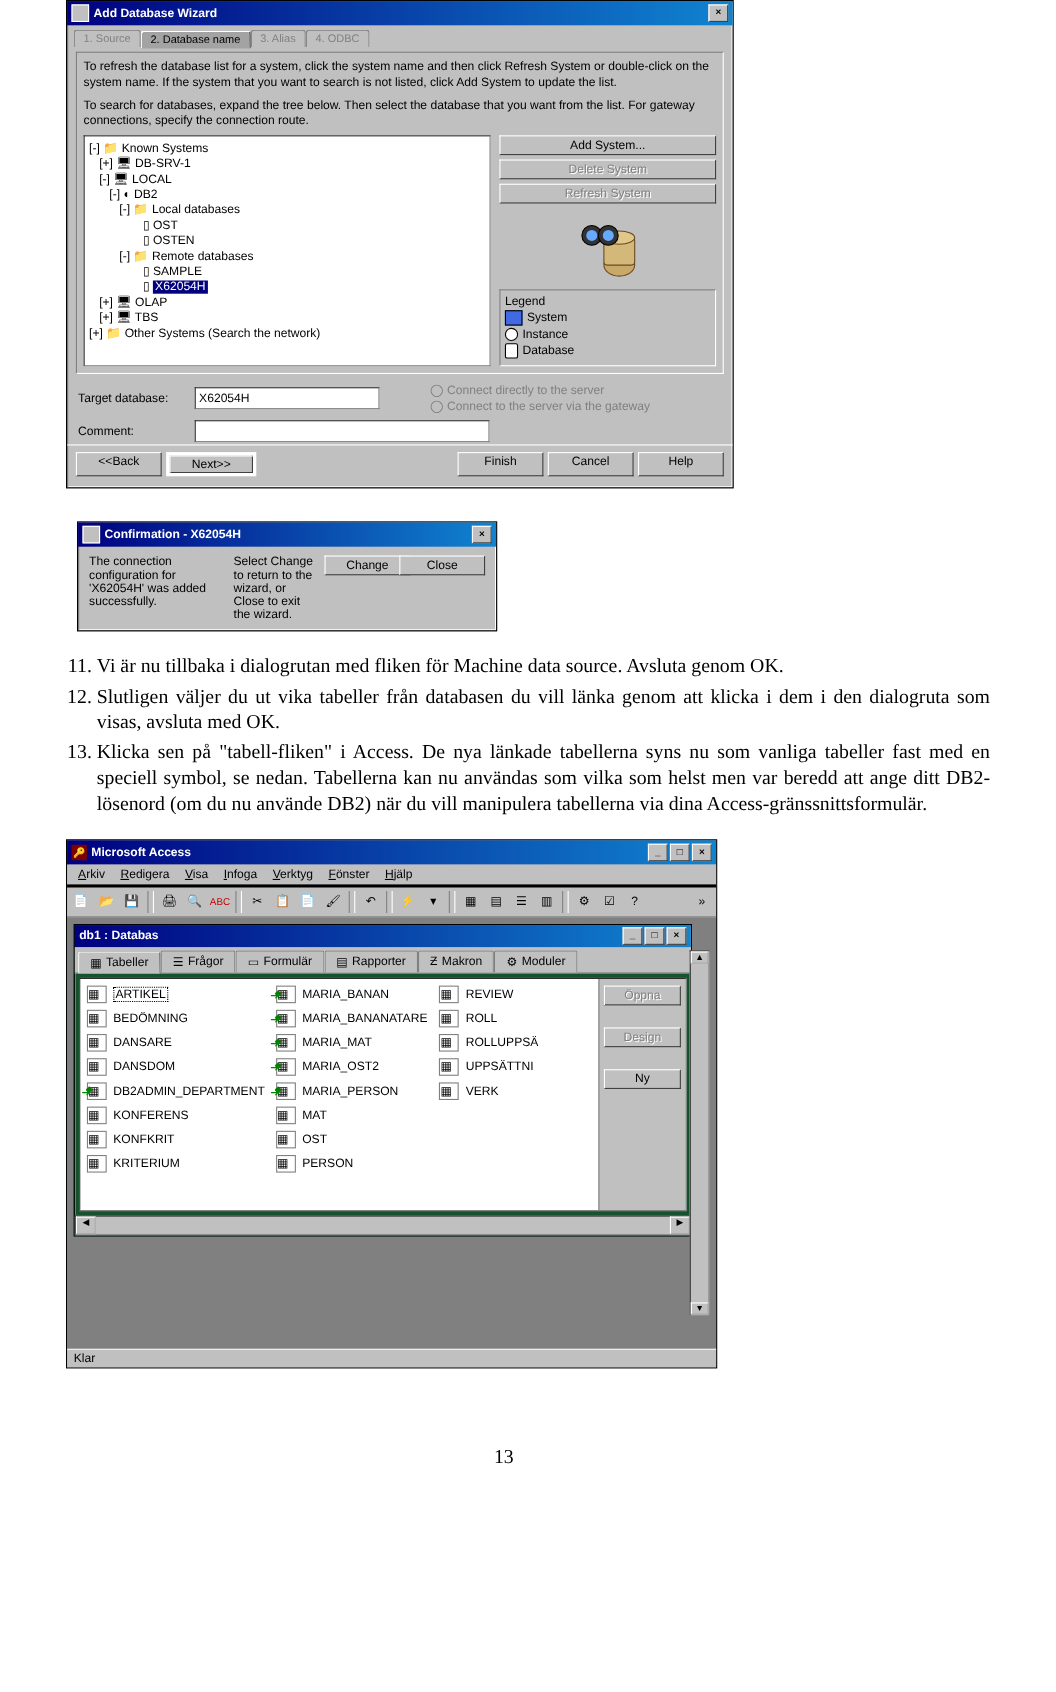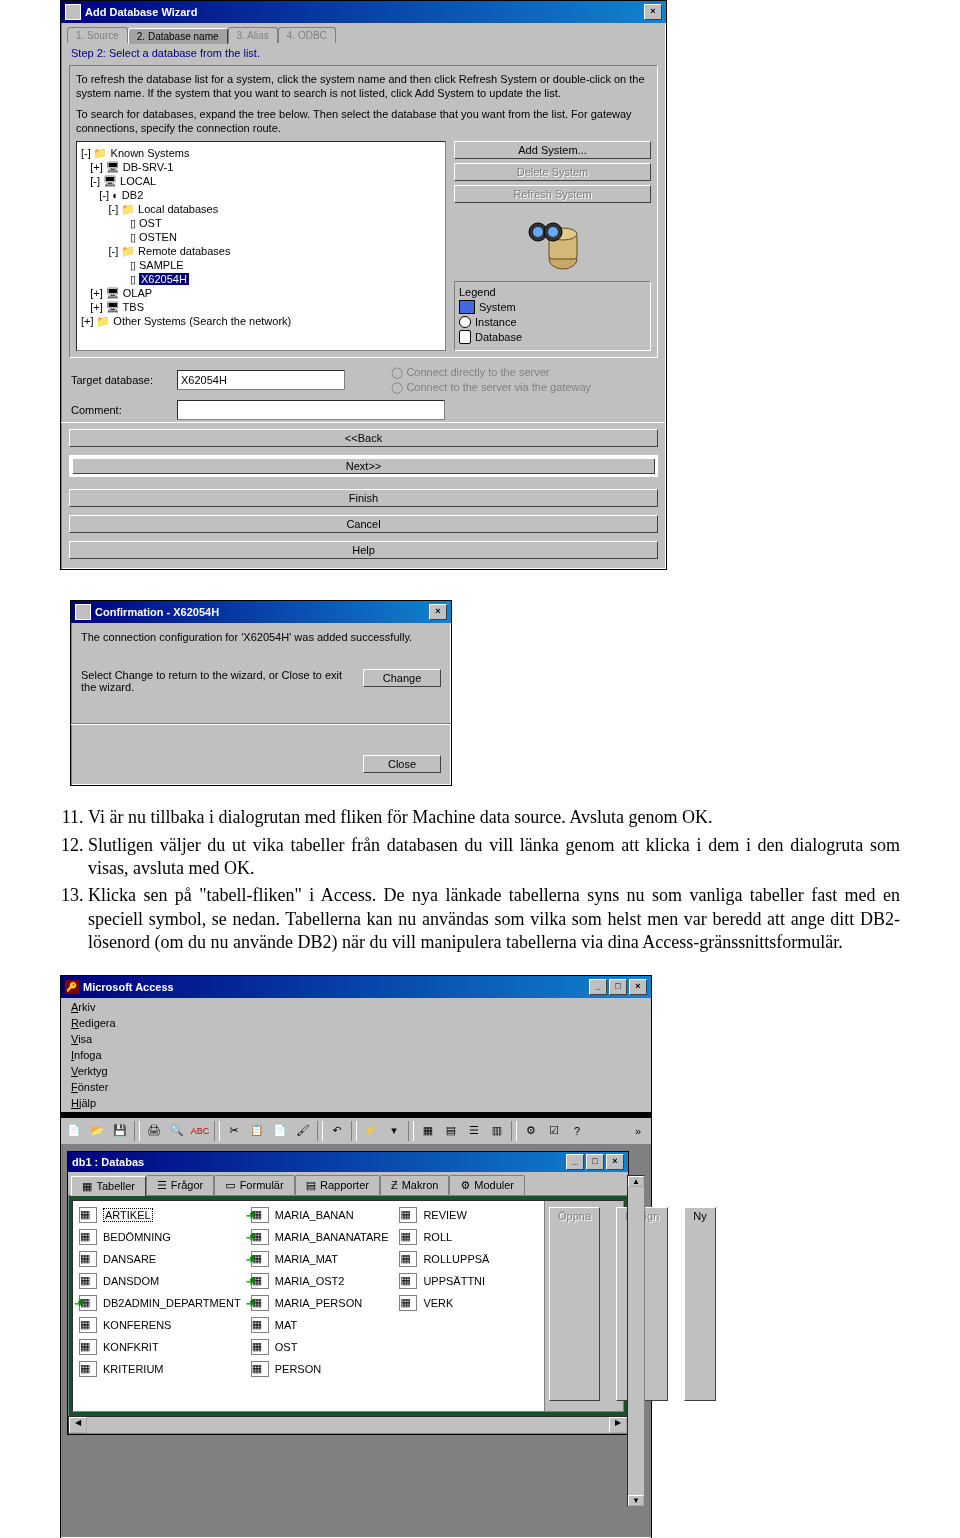--- a/index.html
+++ b/index.html
@@ -118,40 +118,39 @@
   .formrow label { width:100px; }
   .textfield {
     background:#fff; border:1px inset #808080; padding:1px 3px; font-size:11px;
     height:16px; flex:0 0 160px;
   }
   .radio-col { margin-left:40px; color:#808080; }
   .radio-col div { margin:2px 0; }
   .footer {
     display:flex; gap:4px; padding:6px 8px; justify-content:flex-start;
     border-top:1px solid #fff;
-    flex-direction:column;
   }
   .footer .spacer { flex:1; }
   .footer .btn { min-width:60px; }
 
   
   .confirm { width:380px; margin:30px 0 4px 10px; }
-  .confirm-body { padding:8px 10px; font-size:11px; display:flex; flex-direction:column; gap:26px; }
+  .confirm-body { padding:8px 10px; font-size:11px; display:flex; flex-direction:row; gap:0; }
   .confirm-row { display:flex; justify-content:space-between; align-items:flex-start; gap:10px;}
   .confirm-row .btn { min-width:60px; flex:0 0 auto;}
   .confirm .divider { border-top:1px solid #808080; border-bottom:1px solid #fff; height:0; margin:4px -10px;}
 
   
   .bodytext { margin-top:20px; text-align:justify; line-height:1.3; }
   ol { margin:0; padding-left:28px; }
   ol li { margin-bottom:4px; }
 
   
   .access { width:590px; margin:20px 0 0 0; font-family:Tahoma, Arial, sans-serif; }
-  .menubar { display:flex; gap:2px; padding:2px 4px; background:#c0c0c0; border-bottom:6px solid #000000; font-size:11px;flex-direction:column;}
+  .menubar { display:flex; gap:2px; padding:2px 4px; background:#c0c0c0; border-bottom:3px solid #000000; font-size:11px;}
   .menubar span { padding:1px 6px; }
   .menubar span u { text-decoration:underline; }
   .toolbar { display:flex; gap:1px; padding:2px; background:#c0c0c0; border-bottom:1px solid #808080; align-items:center;}
   .tbicon { width:20px; height:20px; border:1px solid #c0c0c0; display:flex; align-items:center; justify-content:center; font-size:11px; background:#c0c0c0;}
   .tbsep{width:4px; height:20px; border-left:1px solid #808080; border-right:1px solid #fff; margin:0 2px;}
   .mdi { background:#808080; padding:6px; height:380px; position:relative; }
   .dbwin {
     background:#14532d; border:1px solid #000;
     box-shadow:1px 1px 0 #808080 inset, -1px -1px 0 #fff inset;
     width:560px;
@@ -160,21 +159,21 @@
   .dbtabs { display:flex; border-bottom:1px solid #808080; background:#c0c0c0; padding:3px 3px 0 3px; gap:0;}
   .dbtab { padding:3px 10px; border:1px solid #808080; border-bottom:none; background:#c0c0c0; font-size:11px; display:flex; align-items:center; gap:4px; border-top-left-radius:2px; border-top-right-radius:2px;}
   .dbtab.active{ background:#c0c0c0; border-color:#fff #404040 #c0c0c0 #fff; position:relative; top:1px;}
   .dbbody { display:flex; background:#fff; border:1px inset #808080; margin:4px; height:210px;}
   .dbcols { display:flex; flex:1; padding:6px; gap:10px; overflow:hidden;}
   .dbcol { flex:1; display:flex; flex-direction:column; gap:6px;}
   .dbitem { display:flex; align-items:center; gap:6px; font-size:11px; white-space:nowrap;}
   .dbitem .ticon2 { width:16px; height:14px; border:1px solid #808080; background:#fff; display:inline-block; position:relative;}
   .dbitem .link::before{content:"◆"; color:#008000; font-size:8px; position:absolute; left:-2px; top:1px;}
   .dbitem.sel span.lbl{ border:1px dotted #000; padding:0 1px;}
-  .dbside { width:70px; padding:6px 4px; display:flex; flex-direction:row; gap:16px; background:#c0c0c0; border-left:1px solid #808080;}
+  .dbside { width:70px; padding:6px 4px; display:flex; flex-direction:column; gap:16px; background:#c0c0c0; border-left:1px solid #808080;}
   .dbside .btn{min-width:auto; font-size:11px;}
   .dbside .btn.disabled{color:#808080;}
   .status { background:#c0c0c0; padding:2px 6px; font-size:11px; border-top:1px solid #fff;}
   .scrollbar-v { position:absolute; right:6px; top:30px; bottom:30px; width:16px; background:#c0c0c0; border:1px inset #808080;}
   .scrollbar-v::before{content:"▲"; position:absolute; top:0; left:0; right:0; text-align:center; font-size:8px; background:#c0c0c0; border:1px outset #fff;}
   .scrollbar-v::after{content:"▼"; position:absolute; bottom:0; left:0; right:0; text-align:center; font-size:8px; background:#c0c0c0; border:1px outset #fff;}
   .scrollbar-h { height:16px; background:#c0c0c0; border:1px inset #808080; display:flex;}
   .scrollbar-h span{width:16px; text-align:center; font-size:8px; background:#c0c0c0; border:1px outset #fff;}
   .pagenum { text-align:center; margin:30px 60px 10px 0; font-size:18px;padding-left:16px;}
   .binocsvg{ width:70px; height:60px; }
@@ -189,21 +188,20 @@
     <div class="ticon"></div>
     <div class="ttext">Add Database Wizard</div>
     <div class="tbtn">×</div>
   </div>
   <div class="tabs">
     <div class="tab">1. Source</div>
     <div class="tab active">2. Database name</div>
     <div class="tab">3. Alias</div>
     <div class="tab">4. ODBC</div>
   </div>
-  <div class="steplabel">Step 2: Select a database from the list.</div>
   <div class="panel">
     <div class="instr">To refresh the database list for a system, click the system name and then click Refresh System or double-click on the system name. If the system that you want to search is not listed, click Add System to update the list.</div>
     <div class="instr">To search for databases, expand the tree below. Then select the database that you want from the list. For gateway connections, specify the connection route.</div>
     <div class="treewrap">
       <div class="tree" id="tree">
             <div class="tree-line">[-] 📁 Known Systems</div>
             <div class="tree-line">   [+] 🖥 DB-SRV-1</div>
             <div class="tree-line">   [-] 🖥 LOCAL</div>
             <div class="tree-line">      [-] ◐ DB2</div>
             <div class="tree-line">         [-] 📁 Local databases</div>

